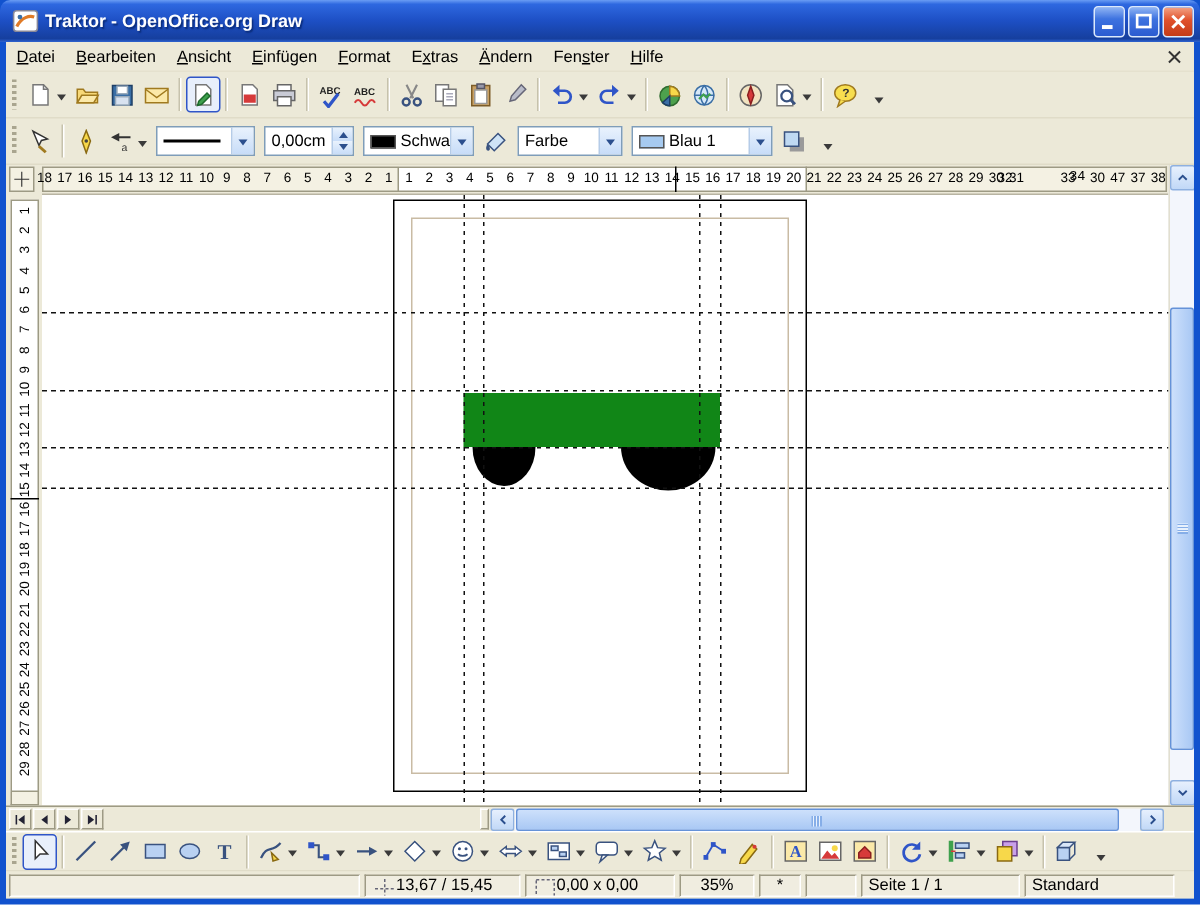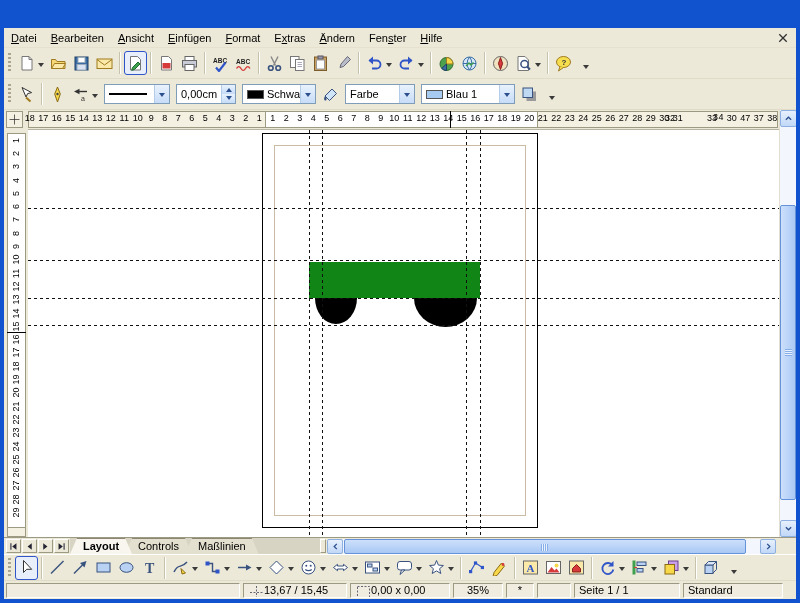--- a/index.html
+++ b/index.html
@@ -93,20 +93,45 @@
   .statusbar{position:absolute;left:0;top:553px;right:0;height:18px;background:#ECE9D8;display:flex;align-items:center;padding:0 2px;gap:3px;font-size:11px;}
   .sfield{height:15px;border:1px solid;border-color:#9D9A84 #FFF #FFF #9D9A84;background:#F0EDE0;display:flex;align-items:center;gap:3px;padding:0 4px;white-space:nowrap;overflow:hidden;}
   .sficon{width:13px;height:13px;flex:none;}
   .center{justify-content:center;}
   svg{display:block;}
 </style>
 </head>
 <body>
 
 <div class="win">
+  <div class="titlebar">
+    <span class="appicon">
+        <svg width="18" height="18" viewBox="0 0 17 17">
+          <rect x="1" y="2" width="15" height="13" rx="2" fill="#fff" stroke="#889"></rect>
+          <path d="M3 12c3-6 8-7 11-6" fill="none" stroke="#E07B28" stroke-width="2"></path>
+          <circle cx="5" cy="6" r="1.5" fill="#3A6EA5"></circle>
+        </svg>
+      </span>
+    <span class="title">Traktor - OpenOffice.org Draw</span>
+    <span class="wbtn">
+        <svg width="15" height="15" viewBox="0 0 17 17">
+          <rect x="3" y="11" width="8" height="3" fill="#fff"></rect>
+        </svg>
+      </span>
+    <span class="wbtn">
+        <svg width="15" height="15" viewBox="0 0 17 17">
+          <rect x="3.5" y="3.5" width="10" height="9" fill="none" stroke="#fff" stroke-width="2"></rect>
+        </svg>
+      </span>
+    <span class="wbtn close">
+        <svg width="15" height="15" viewBox="0 0 17 17">
+          <path d="M4 4l9 9M13 4l-9 9" stroke="#fff" stroke-width="2.2"></path>
+        </svg>
+      </span>
+  </div>
 
   <div class="app">
 
     <div class="menubar">
       <span id="menu-items" style="display:flex;">
           <span class="menu-item"><u>D</u>atei</span>
           <span class="menu-item"><u>B</u>earbeiten</span>
           <span class="menu-item"><u>A</u>nsicht</span>
           <span class="menu-item"><u>E</u>infügen</span>
           <span class="menu-item"><u>F</u>ormat</span>
@@ -542,25 +567,20 @@
           <svg width="11" height="11" viewBox="0 0 17 17">
             <path d="M5 3.5l6.5 5L5 13.5z" fill="#223"></path>
           </svg>
         </span>
       <span class="navbtn" style="left:50px;">
           <svg width="11" height="11" viewBox="0 0 17 17">
             <path d="M12.5 3.5v10" stroke="#223" stroke-width="1.6"></path>
             <path d="M4 3.5l6.5 5L4 13.5z" fill="#223"></path>
           </svg>
         </span>
-      <span class="tabstrip" id="tabstrip">
-          <span class="tab active">Layout</span>
-          <span class="tab">Controls</span>
-          <span class="tab">Maßlinien</span>
-        </span>
       <span class="splitter"></span>
       <span class="sarrow hsa l">
           <svg width="9" height="9" viewBox="0 0 17 17">
             <path d="M11 3.5l-5 5 5 5" fill="none" stroke="#2B4F8E" stroke-width="2.4"></path>
           </svg>
         </span>
       <span class="htrack"></span>
       <span class="hthumb">
           <span class="hgrip"></span>
         </span>

